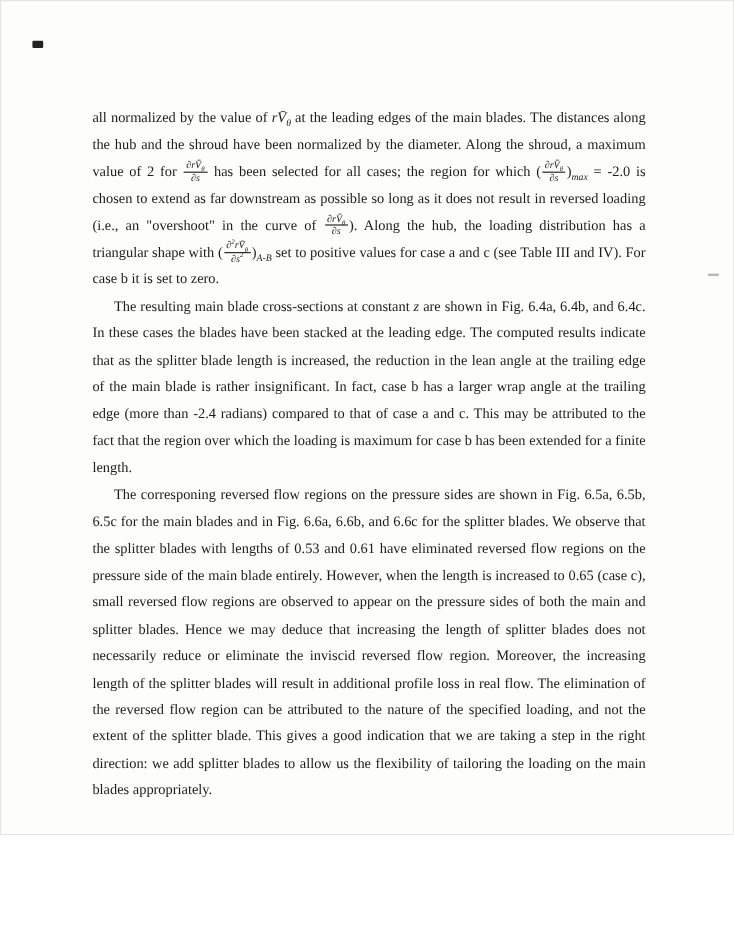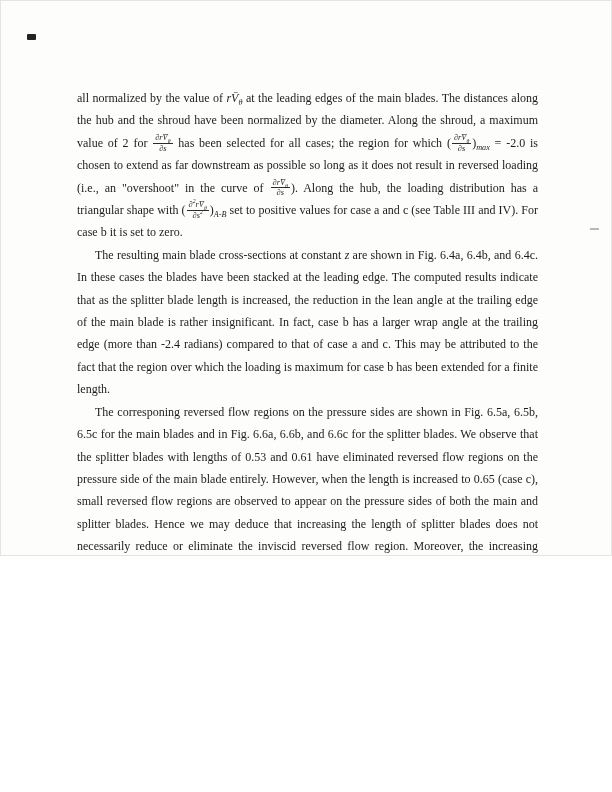--- a/index.html
+++ b/index.html
@@ -3,21 +3,21 @@
 <meta charset="utf-8">
 <style>
   html, body {
     margin: 0;
     padding: 0;
     background: #ffffff;
   }
   .page {
     position: relative;
     width: 612px;
-    height: 556px;
+    height: 696px;
     background: #fdfdfb;
     border: 1px solid #e4e4e0;
     box-sizing: border-box;
     overflow: hidden;
     font-family: "Liberation Serif", "DejaVu Serif", serif;
     color: #1c1c1c;
   }
   .text-block {
     position: absolute;
     left: 76px;

